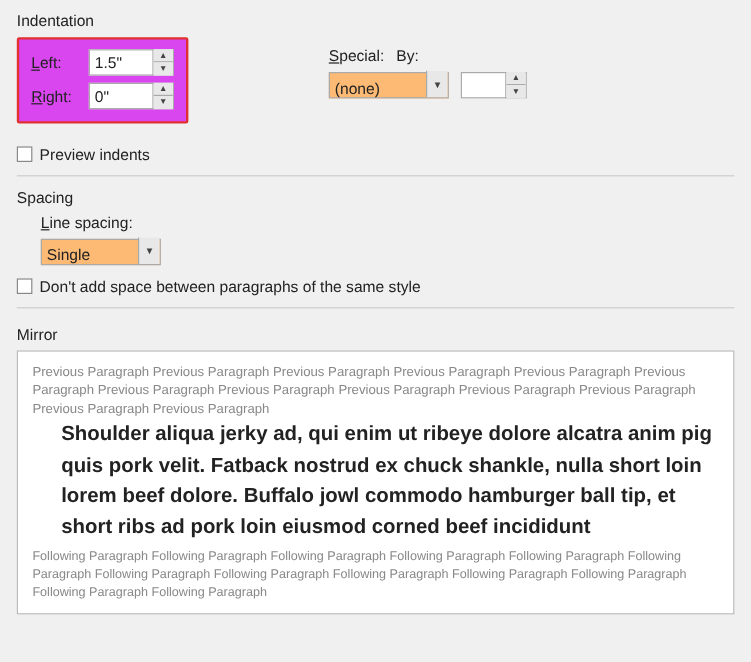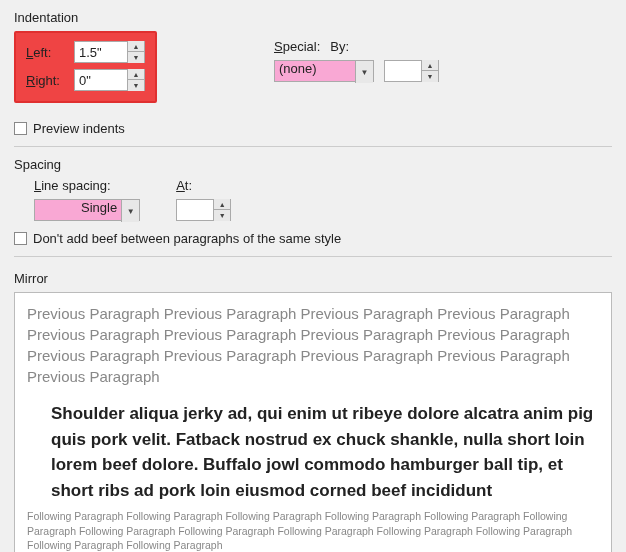--- a/index.html
+++ b/index.html
@@ -16,21 +16,21 @@
       font-size: 13px;
       font-weight: normal;
       margin-bottom: 6px;
       color: #222;
     }
     .indentation-box {
       border: 2.5px solid #e03030;
       border-radius: 2px;
       padding: 8px 10px 10px 10px;
       margin-bottom: 10px;
-      background: #ef4444;
+      background: #d946ef;
       display: inline-block;
       min-width: 0;
     }
     .row {
       display: flex;
       align-items: center;
       margin-bottom: 6px;
     }
     .field-label {
       width: 48px;
@@ -76,23 +76,23 @@
     }
     .spinbox-arrow:first-child {
       border-bottom: 1px solid #aaa;
     }
     .special-label {
       font-size: 13px;
     }
     .special-label u { text-decoration: underline; }
     .dropdown-box {
       display: flex;
-      align-items: flex-start;
+      align-items: flex-end;
       border: 1px solid #aaa;
-      background: #f9a8d4;
+      background: #fdba74;
       height: 22px;
       min-width: 90px;
     }
     .dropdown-box span {
       flex: 1;
       padding: 0 4px;
       font-size: 13px;
       color: #222;
     }
     .dropdown-btn {
@@ -182,23 +182,23 @@
       font-size: 13px;
       margin-bottom: 6px;
     }
     .preview-box {
       border: 1px solid #bbb;
       background: #fff;
       padding: 10px 12px;
       min-height: 130px;
     }
     .preview-prev {
-      font-size: 15px;
+      font-size: 11px;
       color: #888;
-      margin-bottom: 14px;
+      margin-bottom: 0;
       line-height: 1.4;
     }
     .preview-main {
       font-size: 17px;
       color: #222;
       font-weight: 600;
       line-height: 1.5;
       margin-bottom: 6px;
       padding-left: 24px;
     }
@@ -277,41 +277,31 @@
 
 <hr class="divider">
 
 <div class="spacing-section">
   <div class="section-title">Spacing</div>
   <div class="full-row">
 
     <div class="spacing-right" style="margin-left:20px;">
       <div class="linespacing-col">
         <span class="linespacing-label"><u>L</u>ine spacing:</span>
-        <div class="dropdown-box" style="min-width:100px;padding-left:42px;">
+        <div class="dropdown-box" style="min-width:100px;">
           <span>Single</span>
           <div class="dropdown-btn">▼</div>
         </div>
       </div>
-      <div class="at-col" style="margin-left:10px;">
-        <span class="at-label"><u>A</u>t:</span>
-        <div class="spinbox" style="min-width:52px;">
-          <input type="text" style="width: 36px;">
-          <div class="spinbox-arrows">
-            <button class="spinbox-arrow">▲</button>
-            <button class="spinbox-arrow">▼</button>
-          </div>
-        </div>
-      </div>
     </div>
   </div>
 
   <div class="no-add-space-row">
     <div class="checkbox"></div>
-    <span>Don't add beef between paragraphs of the same style</span>
+    <span>Don't add space between paragraphs of the same style</span>
   </div>
 </div>
 
 <hr class="divider">
 
 <div class="preview-section">
   <div class="preview-title">Mirror</div>
   <div class="preview-box">
     <div class="preview-prev">Previous Paragraph Previous Paragraph Previous Paragraph Previous Paragraph Previous Paragraph Previous Paragraph Previous Paragraph Previous Paragraph Previous Paragraph Previous Paragraph Previous Paragraph Previous Paragraph Previous Paragraph</div>
     <div class="preview-main">Shoulder aliqua jerky ad, qui enim ut ribeye dolore alcatra anim pig quis pork velit. Fatback nostrud ex chuck shankle, nulla short loin lorem beef dolore. Buffalo jowl commodo hamburger ball tip, et short ribs ad pork loin eiusmod corned beef incididunt</div>

